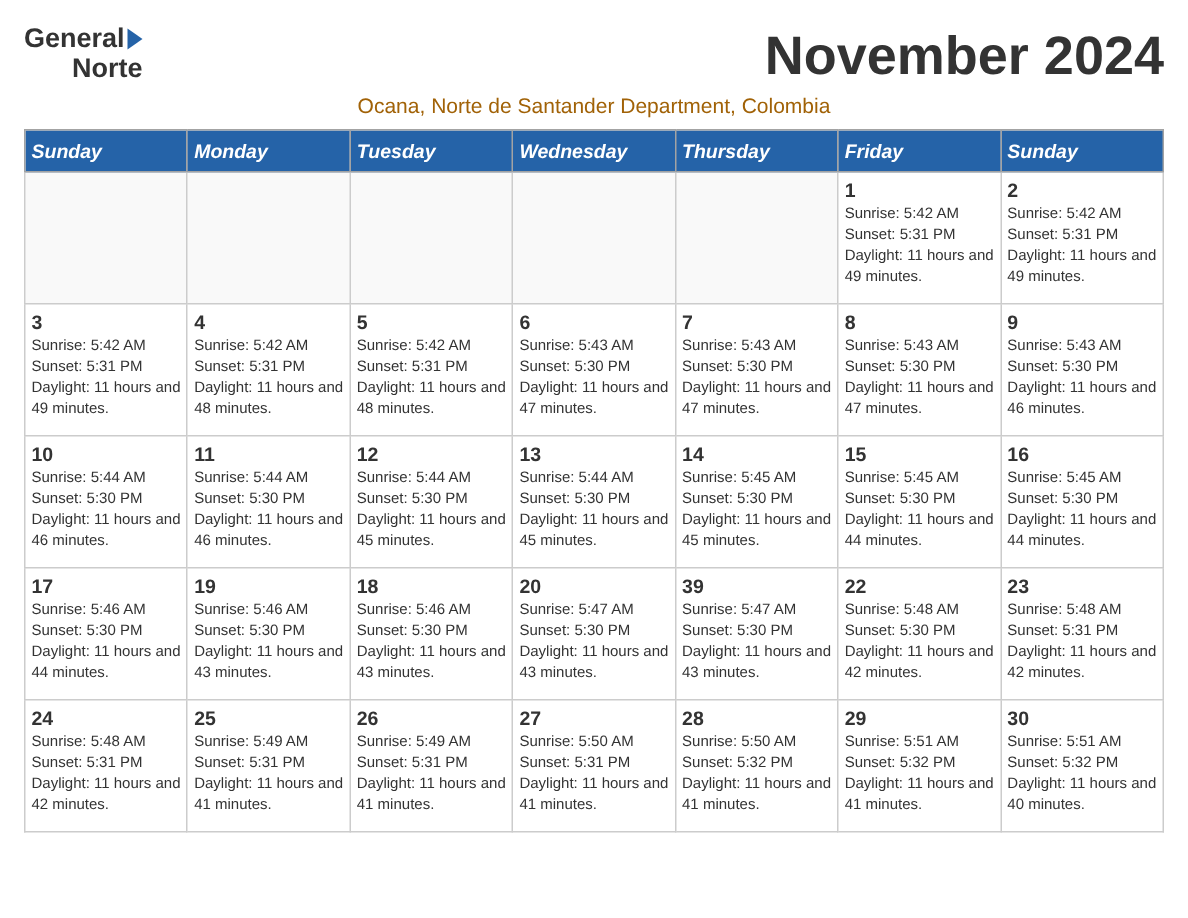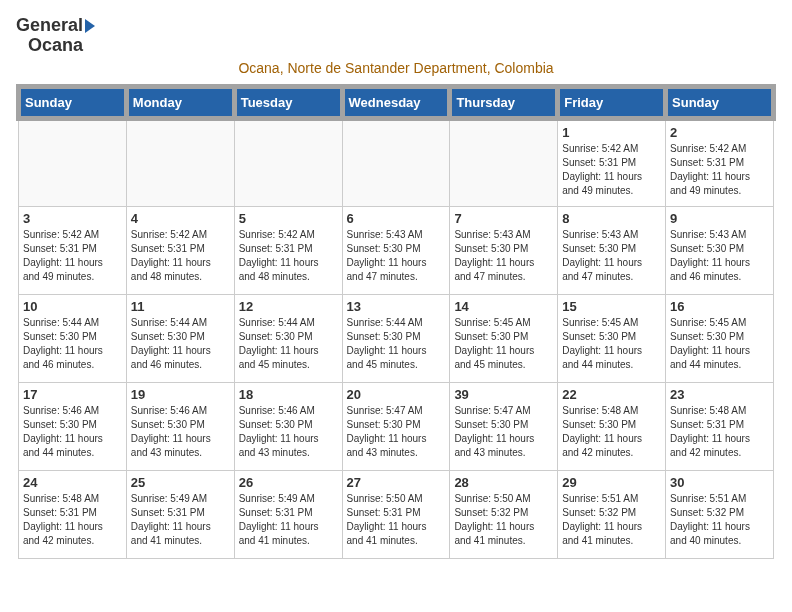--- a/index.html
+++ b/index.html
@@ -12,21 +12,21 @@
     }
     .header {
       display: flex;
       align-items: flex-start;
       justify-content: space-between;
       margin-bottom: 4px;
     }
     .logo {
       display: flex;
       flex-direction: column;
-      align-items: center;
+      align-items: flex-end;
     }
     .logo-text {
       font-size: 18px;
       font-weight: bold;
       color: #333;
       line-height: 1.1;
     }
     .logo-arrow {
       width: 0; height: 0;
       border-left: 10px solid #2563a8;
@@ -55,21 +55,22 @@
       border-collapse: collapse;
       table-layout: fixed;
     }
     thead th {
       background: #2563a8;
       color: #fff;
       font-size: 13px;
       font-weight: bold;
       padding: 6px 4px;
       text-align: left;
-      border: 5px solid #a3a3a3;
+      border: 1px solid #a3a3a3;
+      font-style: italic;
     }
     td {
       vertical-align: top;
       border: 1px solid #ccc;
       padding: 4px 4px 4px 4px;
       font-size: 10.5px;
       color: #333;
       height: 88px;
       background: #fff;
     }
@@ -88,22 +89,23 @@
   </style>
 </head>
 <body>
 
 <div class="header">
   <div class="logo">
     <div class="logo-line">
       <span class="logo-text">General</span>
       <span class="logo-arrow"></span>
     </div>
-    <span class="logo-text blue">Ocana</span>
+    <span class="logo-text blue">Norte</span>
   </div>
+  <div class="month-title">November 2024</div>
 </div>
 
 <div class="subtitle">Ocana, Norte de Santander Department, Colombia</div>
 
 <table>
   <thead>
     <tr>
     <th>Sunday</th>
         <th>Monday</th>
         <th>Tuesday</th>

